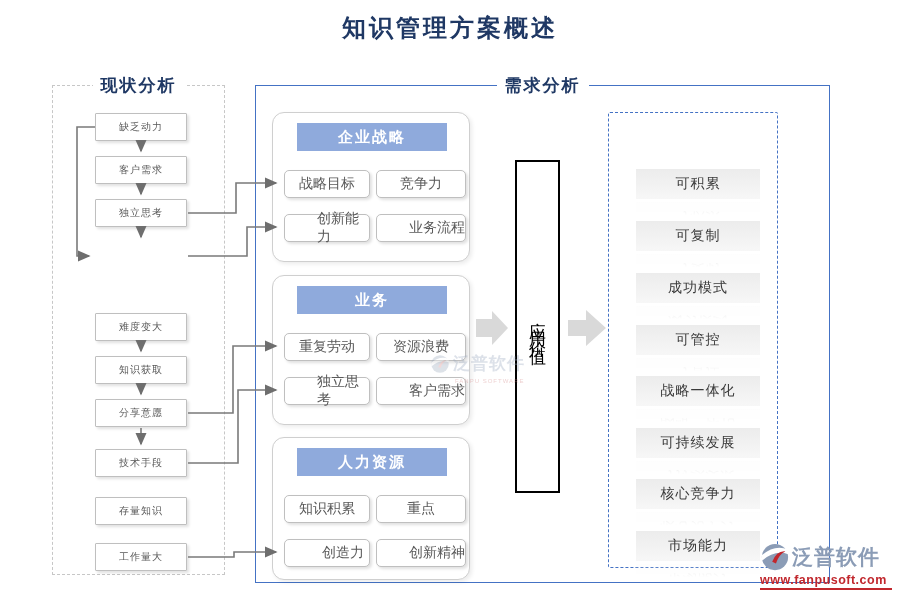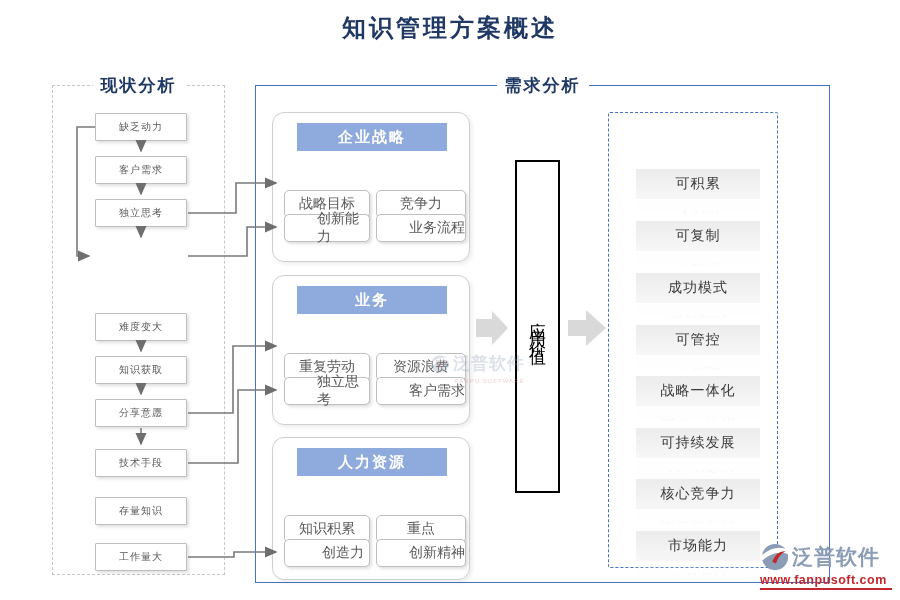--- a/index.html
+++ b/index.html
@@ -34,21 +34,21 @@
   .group-header{position:absolute;left:24px;top:10px;width:150px;height:28px;
     background:#8faadc;display:flex;align-items:center;justify-content:center;
     color:#fff;font-weight:bold;font-size:15px;letter-spacing:2px;}
   .gnode{position:absolute;height:28px;box-sizing:border-box;background:#fff;
     border:1px solid #bfbfbf;border-radius:5px;
     box-shadow:2px 2px 3px rgba(0,0,0,0.12);
     display:flex;align-items:center;justify-content:center;
     font-size:14px;color:#595959;}
   .gnode.c1{left:11px;width:86px;}
   .gnode.c2{left:103px;width:90px;}
-  .gnode.r1{top:57px;margin-top:20px;}
+  .gnode.r1{top:57px;}
   .gnode.r2{top:101px;padding-left:32px;}
 
   
   .value-box{position:absolute;left:515px;top:160px;width:45px;height:333px;
     box-sizing:border-box;border:2px solid #000;background:#fff;
     display:flex;align-items:center;justify-content:center;}
   .value-box span{writing-mode:vertical-rl;text-orientation:upright;
     font-family:"Liberation Serif","DejaVu Serif",serif;
     font-size:17px;color:#000;letter-spacing:9px;}
 

